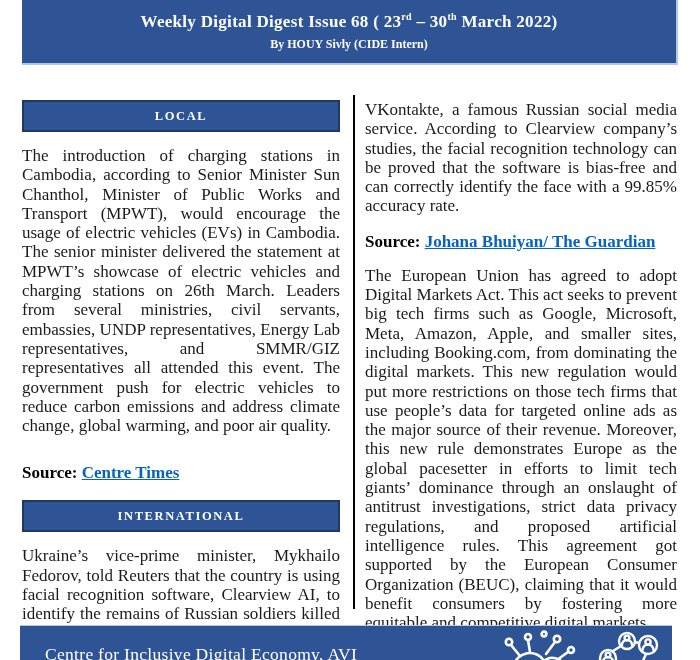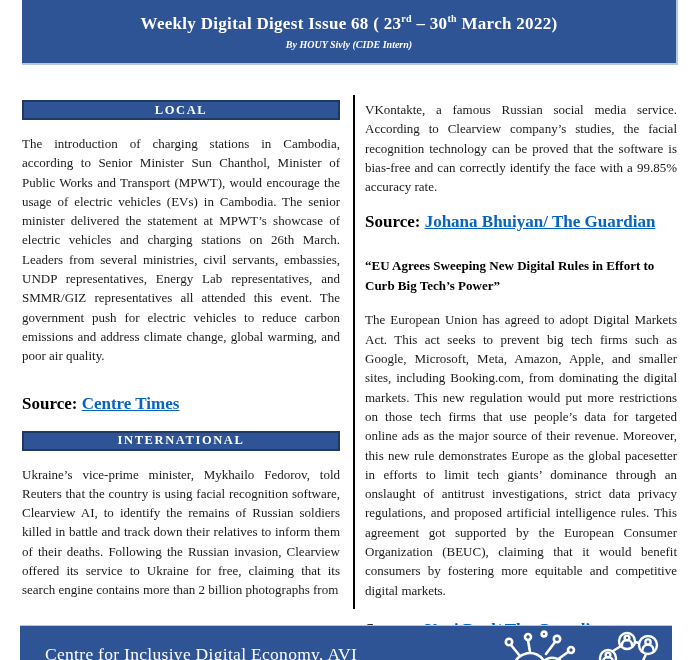--- a/index.html
+++ b/index.html
@@ -7,33 +7,33 @@
               font-family:"Liberation Serif", serif; color:#1a1a1a; }
   .page { position:relative; width:700px; height:660px; background:#fff; }
 
   
   .banner { position:absolute; left:22px; top:0; width:656px; height:65px;
             background:#2F5496; border-right:2px solid #B4C6E7; border-bottom:2px solid #B4C6E7;
             color:#fff; display:flex; flex-direction:column; align-items:center; justify-content:center;
             gap:5px; text-align:center; }
   .banner-line1 { font-size:17px; letter-spacing:.3px; font-weight:600; }
   .banner-line1 sup { font-size:10px; vertical-align:super; }
-  .banner-line2 { font-size:10px; font-weight:600;font-style:italic; }
+  .banner-line2 { font-size:12px; font-weight:600; }
 
   
   .content { position:absolute; left:22px; top:100px; width:656px; display:flex; }
   .col-left  { width:318px; }
   .divider   { width:2px; height:514px; background:#000; margin-left:13px; margin-top:-5px; }
   .col-right { width:312px; margin-left:10px; margin-top:-2px; }
 
-  .section-bar { height:20px; background:#2F5496; border:2px solid #1F3864;
+  .section-bar { height:32px; background:#2F5496; border:2px solid #1F3864;
                  color:#fff; font-weight:bold; font-size:12.5px; letter-spacing:1.6px;
                  display:flex; align-items:center; justify-content:center; }
   .article-title { font-size:13px; font-weight:bold; line-height:20px; margin-top:10px; color:#000; }
-  .body-text { font-size:13px; line-height:19.3px; text-align:justify; margin-top:14px; }
+  .body-text { font-size:17px; line-height:19.3px; text-align:justify; margin-top:14px; }
   .source-line { font-size:17px; margin-top:28px; font-weight:bold; color:#000; }
   .source-line .link { color:#0563C1; text-decoration:underline; font-weight:bold; cursor:pointer; }
   .bar-international { margin-top:17px;justify-content:center; }
   .col-right .body-text.first { margin-top:2px; }
   .col-right .source-line.first { margin-top:16px; }
   .article-title.eu { margin-top:24px; }
   .source-line.last { margin-top:20px; }
 
   
   .footer { position:absolute; left:20px; top:625px; width:652px; height:45px;
@@ -68,21 +68,20 @@
 
       <p class="body-text">Ukraine’s vice-prime minister, Mykhailo Fedorov, told Reuters that the country is using facial recognition software, Clearview AI, to identify the remains of Russian soldiers killed in battle and track down their relatives to inform them of their deaths. Following the Russian invasion, Clearview offered its service to Ukraine for free, claiming that its search engine contains more than 2 billion photographs from</p>
     </section>
 
     <div class="divider"></div>
 
     <section class="col-right">
       <p class="body-text first">VKontakte, a famous Russian social media service. According to Clearview company’s studies, the facial recognition technology can be proved that the software is bias-free and can correctly identify the face with a 99.85% accuracy rate.</p>
       <p class="source-line first"><strong>Source: </strong><a class="link">Johana Bhuiyan/ The Guardian</a></p>
 
-      <h2 class="article-title eu">“EU Agrees Sweeping New Digital Rules in Effort to Curb Big Tech’s Power”</h2>
       <p class="body-text">The European Union has agreed to adopt Digital Markets Act. This act seeks to prevent big tech firms such as Google, Microsoft, Meta, Amazon, Apple, and smaller sites, including Booking.com, from dominating the digital markets. This new regulation would put more restrictions on those tech firms that use people’s data for targeted online ads as the major source of their revenue. Moreover, this new rule demonstrates Europe as the global pacesetter in efforts to limit tech giants’ dominance through an onslaught of antitrust investigations, strict data privacy regulations, and proposed artificial intelligence rules. This agreement got supported by the European Consumer Organization (BEUC), claiming that it would benefit consumers by fostering more equitable and competitive digital markets.</p>
       <p class="source-line last"><strong>Source: </strong><a class="link">Kari Pual/ The Guardian</a></p>
     </section>
 
   </main>
 
   <footer class="footer">
     <div class="footer-org">Centre for Inclusive Digital Economy, AVI</div>
     <div class="footer-icons">
       <svg width="84" height="36" viewBox="0 0 84 36" fill="none" stroke="#ffffff" stroke-width="2.6" stroke-linecap="round">

